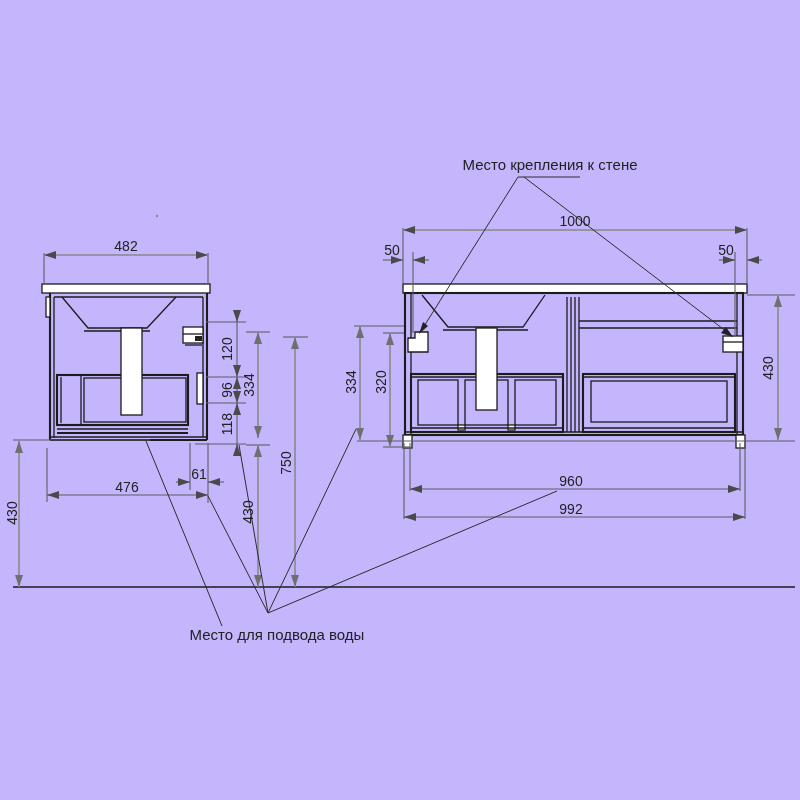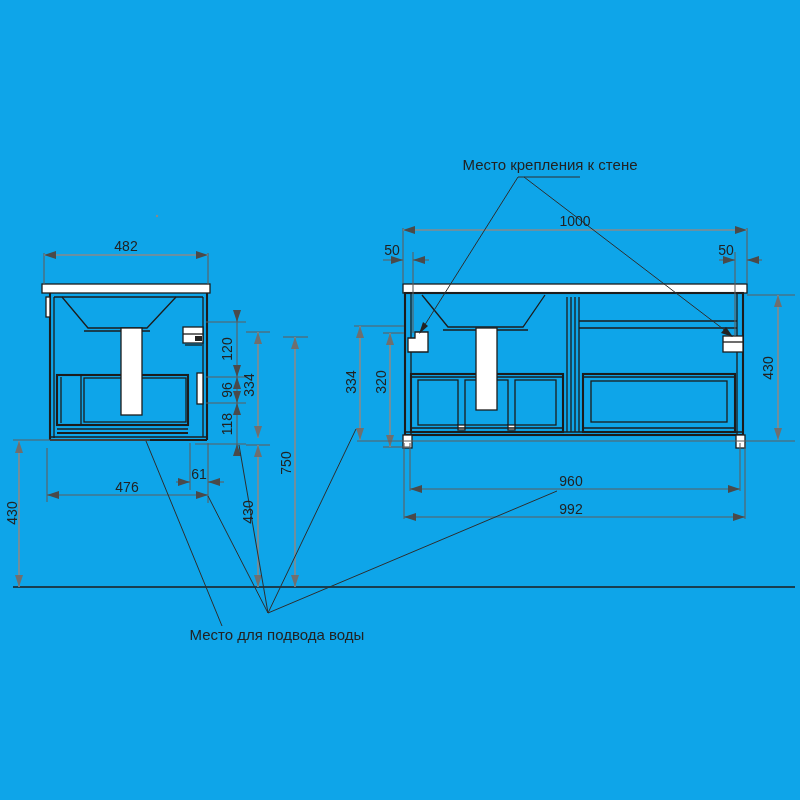--- a/index.html
+++ b/index.html
@@ -1,16 +1,16 @@
 <!DOCTYPE html>
 <html><head>
 <meta charset="utf-8">
 <style>
   html,body{margin:0;padding:0;background:#ffffff;}
-  #stage{position:relative;width:800px;height:800px;background:#0ea5e9;overflow:hidden;
+  #stage{position:relative;width:800px;height:800px;background:#c4b5fd;overflow:hidden;
          font-family:"Liberation Sans", sans-serif;}
   svg{position:absolute;left:0;top:0;}
   .obj{stroke:#1c1c1c;stroke-width:1.3;fill:none;}
   .obj2{stroke:#1c1c1c;stroke-width:2.1;fill:none;}
   .objf{stroke:#1c1c1c;stroke-width:1.3;fill:#ffffff;}
   .dim{stroke:#5f5f5f;stroke-width:1.1;fill:none;}
   .dimg{stroke:#8a8a8a;stroke-width:1.6;fill:none;}
   .arr{fill:#4a4a4a;stroke:none;}
   .arrg{fill:#6f6f6f;stroke:none;}
   .lead{stroke:#2e2e2e;stroke-width:1;fill:none;}

